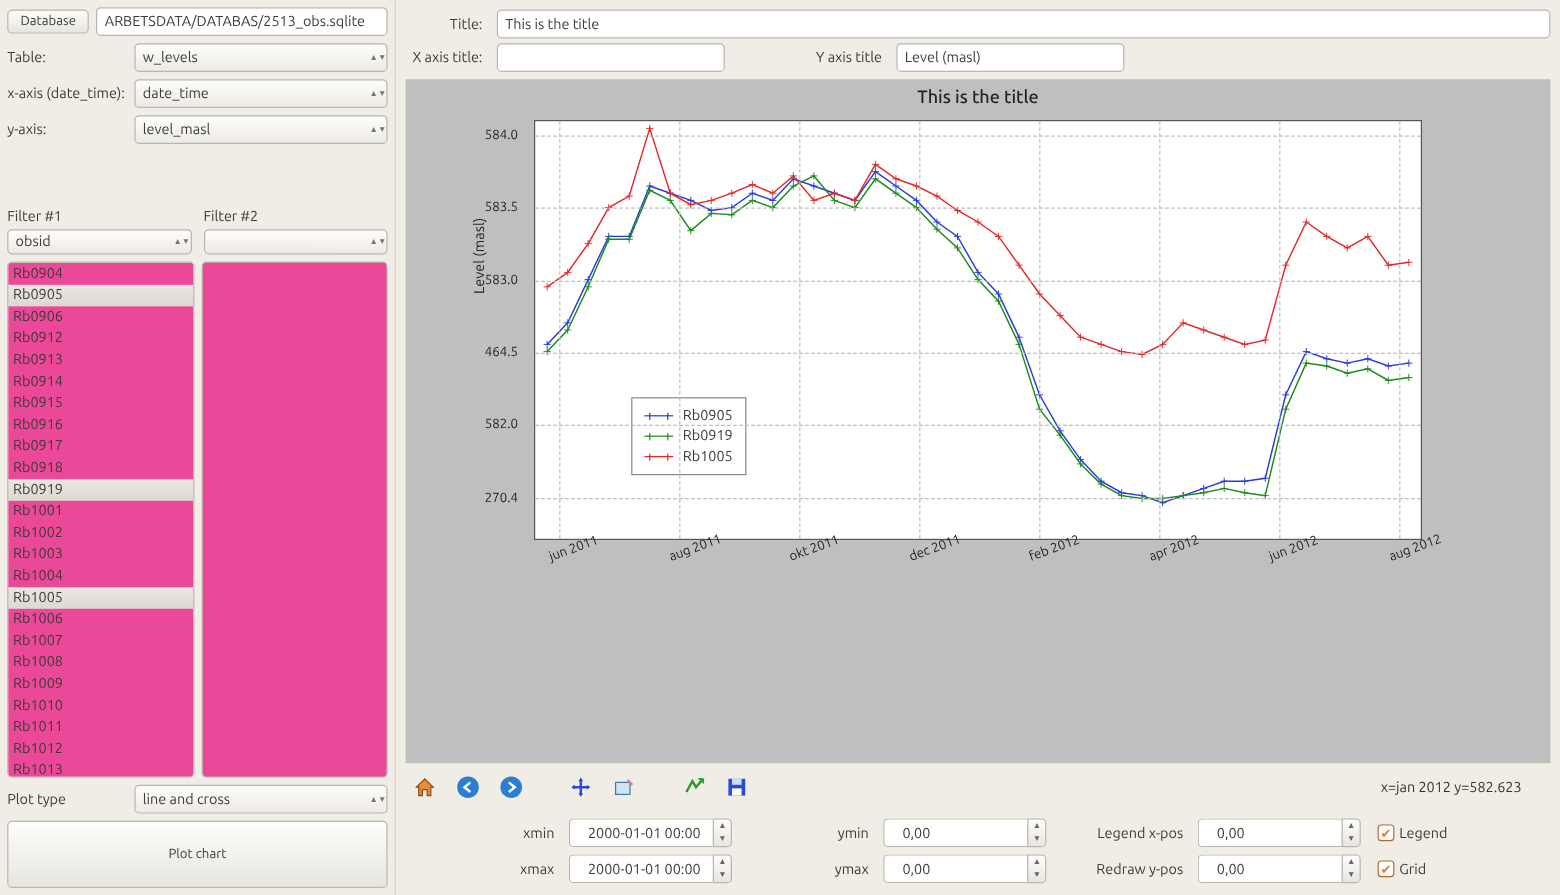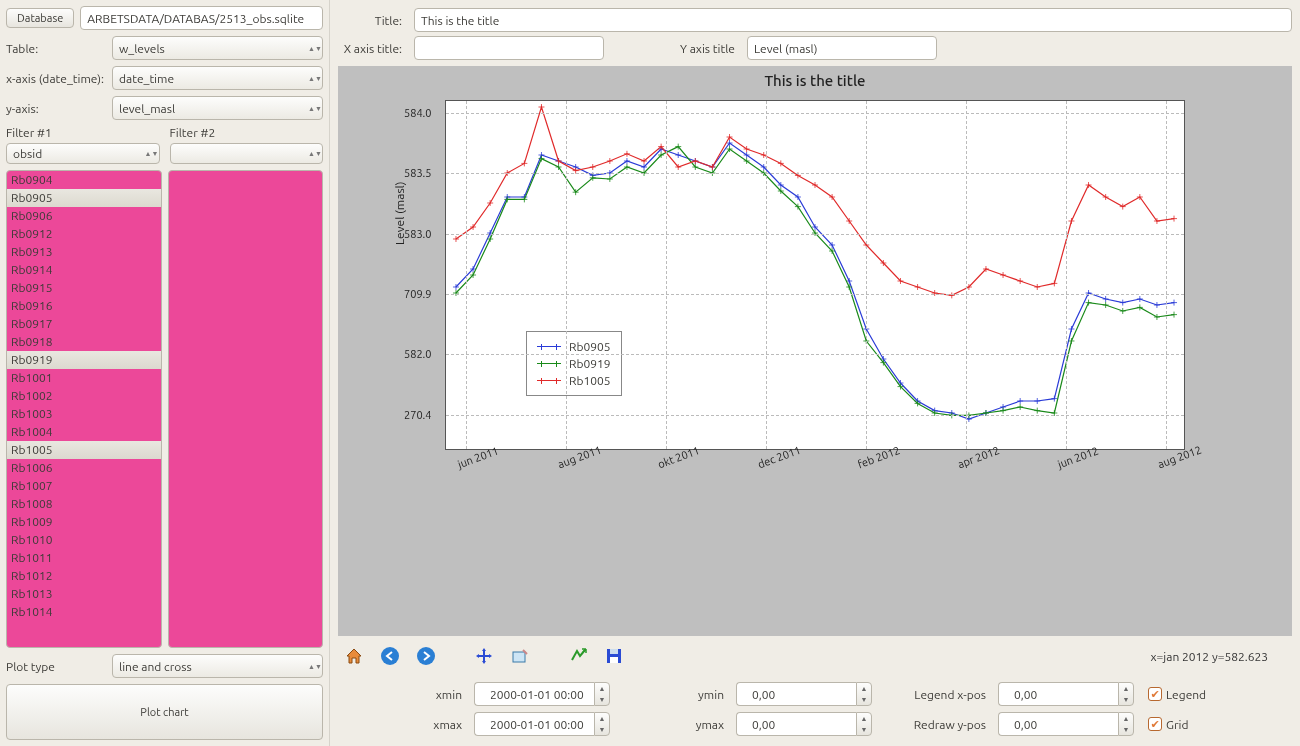--- a/index.html
+++ b/index.html
@@ -5,21 +5,21 @@
 * { box-sizing: border-box; margin: 0; padding: 0; font-family: "Ubuntu", "Segoe UI", sans-serif; font-size: 12px; }
 body { background: #f0ede6; color: #3c3b37; display: flex; width: 1300px; height: 746px; overflow: hidden; }
 .left-panel { width: 330px; padding: 6px; display: flex; flex-direction: column; gap: 6px; border-right: 1px solid #d6d3cb; }
 .right-panel { flex: 1; display: flex; flex-direction: column; padding: 4px 8px; }
 .row { display: flex; align-items: center; gap: 6px; }
 .row label { width: 100px; font-size: 12px; color: #3c3b37; }
 .btn { background: linear-gradient(#fdfdfc,#e7e5de); border: 1px solid #bab6ab; border-radius: 4px; padding: 3px 10px; cursor: pointer; font-size: 11px; color: #3c3b37; }
 .input, .select { flex: 1; background: #fff; border: 1px solid #bab6ab; border-radius: 4px; padding: 3px 6px; font-size: 12px; color: #3c3b37; height: 24px; }
 .select { background: linear-gradient(#fdfdfc,#eceae3); display:flex; align-items:center; justify-content:space-between; padding-right:4px;}
 .select .updown { width:10px; display:flex; flex-direction:column; font-size:7px; line-height:5px; color:#777; }
-.filters-row { display:flex; gap:10px; }
+.filters-row { display:flex; gap:10px;margin-top:48px; }
 .filters-row .col { flex:1; display:flex; flex-direction:column; gap:4px; }
 .listbox { flex:1; background:#ec4899; border:1px solid #bab6ab; border-radius:4px; overflow-y:auto; position:relative; }
 .listbox-inner { padding:0; }
 .listbox .item { padding:1px 4px; font-size:12px; cursor:pointer; line-height:16px;}
 .listbox .item.selected { background: linear-gradient(#e9e7e0,#dcd9cf); }
 .listrow { display:flex; gap:6px; flex:1; min-height:0; }
 .listrow .listbox { flex:1; }
 .top-fields { display:flex; flex-direction:column; gap:4px; padding: 4px 0 6px 0; }
 .top-fields .row label { width:70px; text-align:right; padding-right:6px;}
 .chart-area { flex:1; background:#bfbfbf; position:relative; display:flex; align-items:flex-start; justify-content:center; padding: 20px 40px; }
@@ -300,21 +300,21 @@
             <div class="lr">
               <span class="sw" style="color: rgb(224, 42, 42); border-color: rgb(224, 42, 42);"></span>
               <span>Rb1005</span>
             </div>
           </div>
       <div class="gridh" style="top: 313.793px;"></div>
           <div class="ytick" style="top: 313.793px;">270.4</div>
           <div class="gridh" style="top: 253.448px;"></div>
           <div class="ytick" style="top: 253.448px;">582.0</div>
           <div class="gridh" style="top: 193.103px;"></div>
-          <div class="ytick" style="top: 193.103px;">709.9</div>
+          <div class="ytick" style="top: 193.103px;">464.5</div>
           <div class="gridh" style="top: 132.759px;"></div>
           <div class="ytick" style="top: 132.759px;">583.0</div>
           <div class="gridh" style="top: 72.4138px;"></div>
           <div class="ytick" style="top: 72.4138px;">583.5</div>
           <div class="gridh" style="top: 12.069px;"></div>
           <div class="ytick" style="top: 12.069px;">584.0</div>
           <div class="gridv" style="left: 20px;"></div>
           <div class="xtick" style="left: 10px;">jun 2011</div>
           <div class="gridv" style="left: 120px;"></div>
           <div class="xtick" style="left: 110px;">aug 2011</div>

